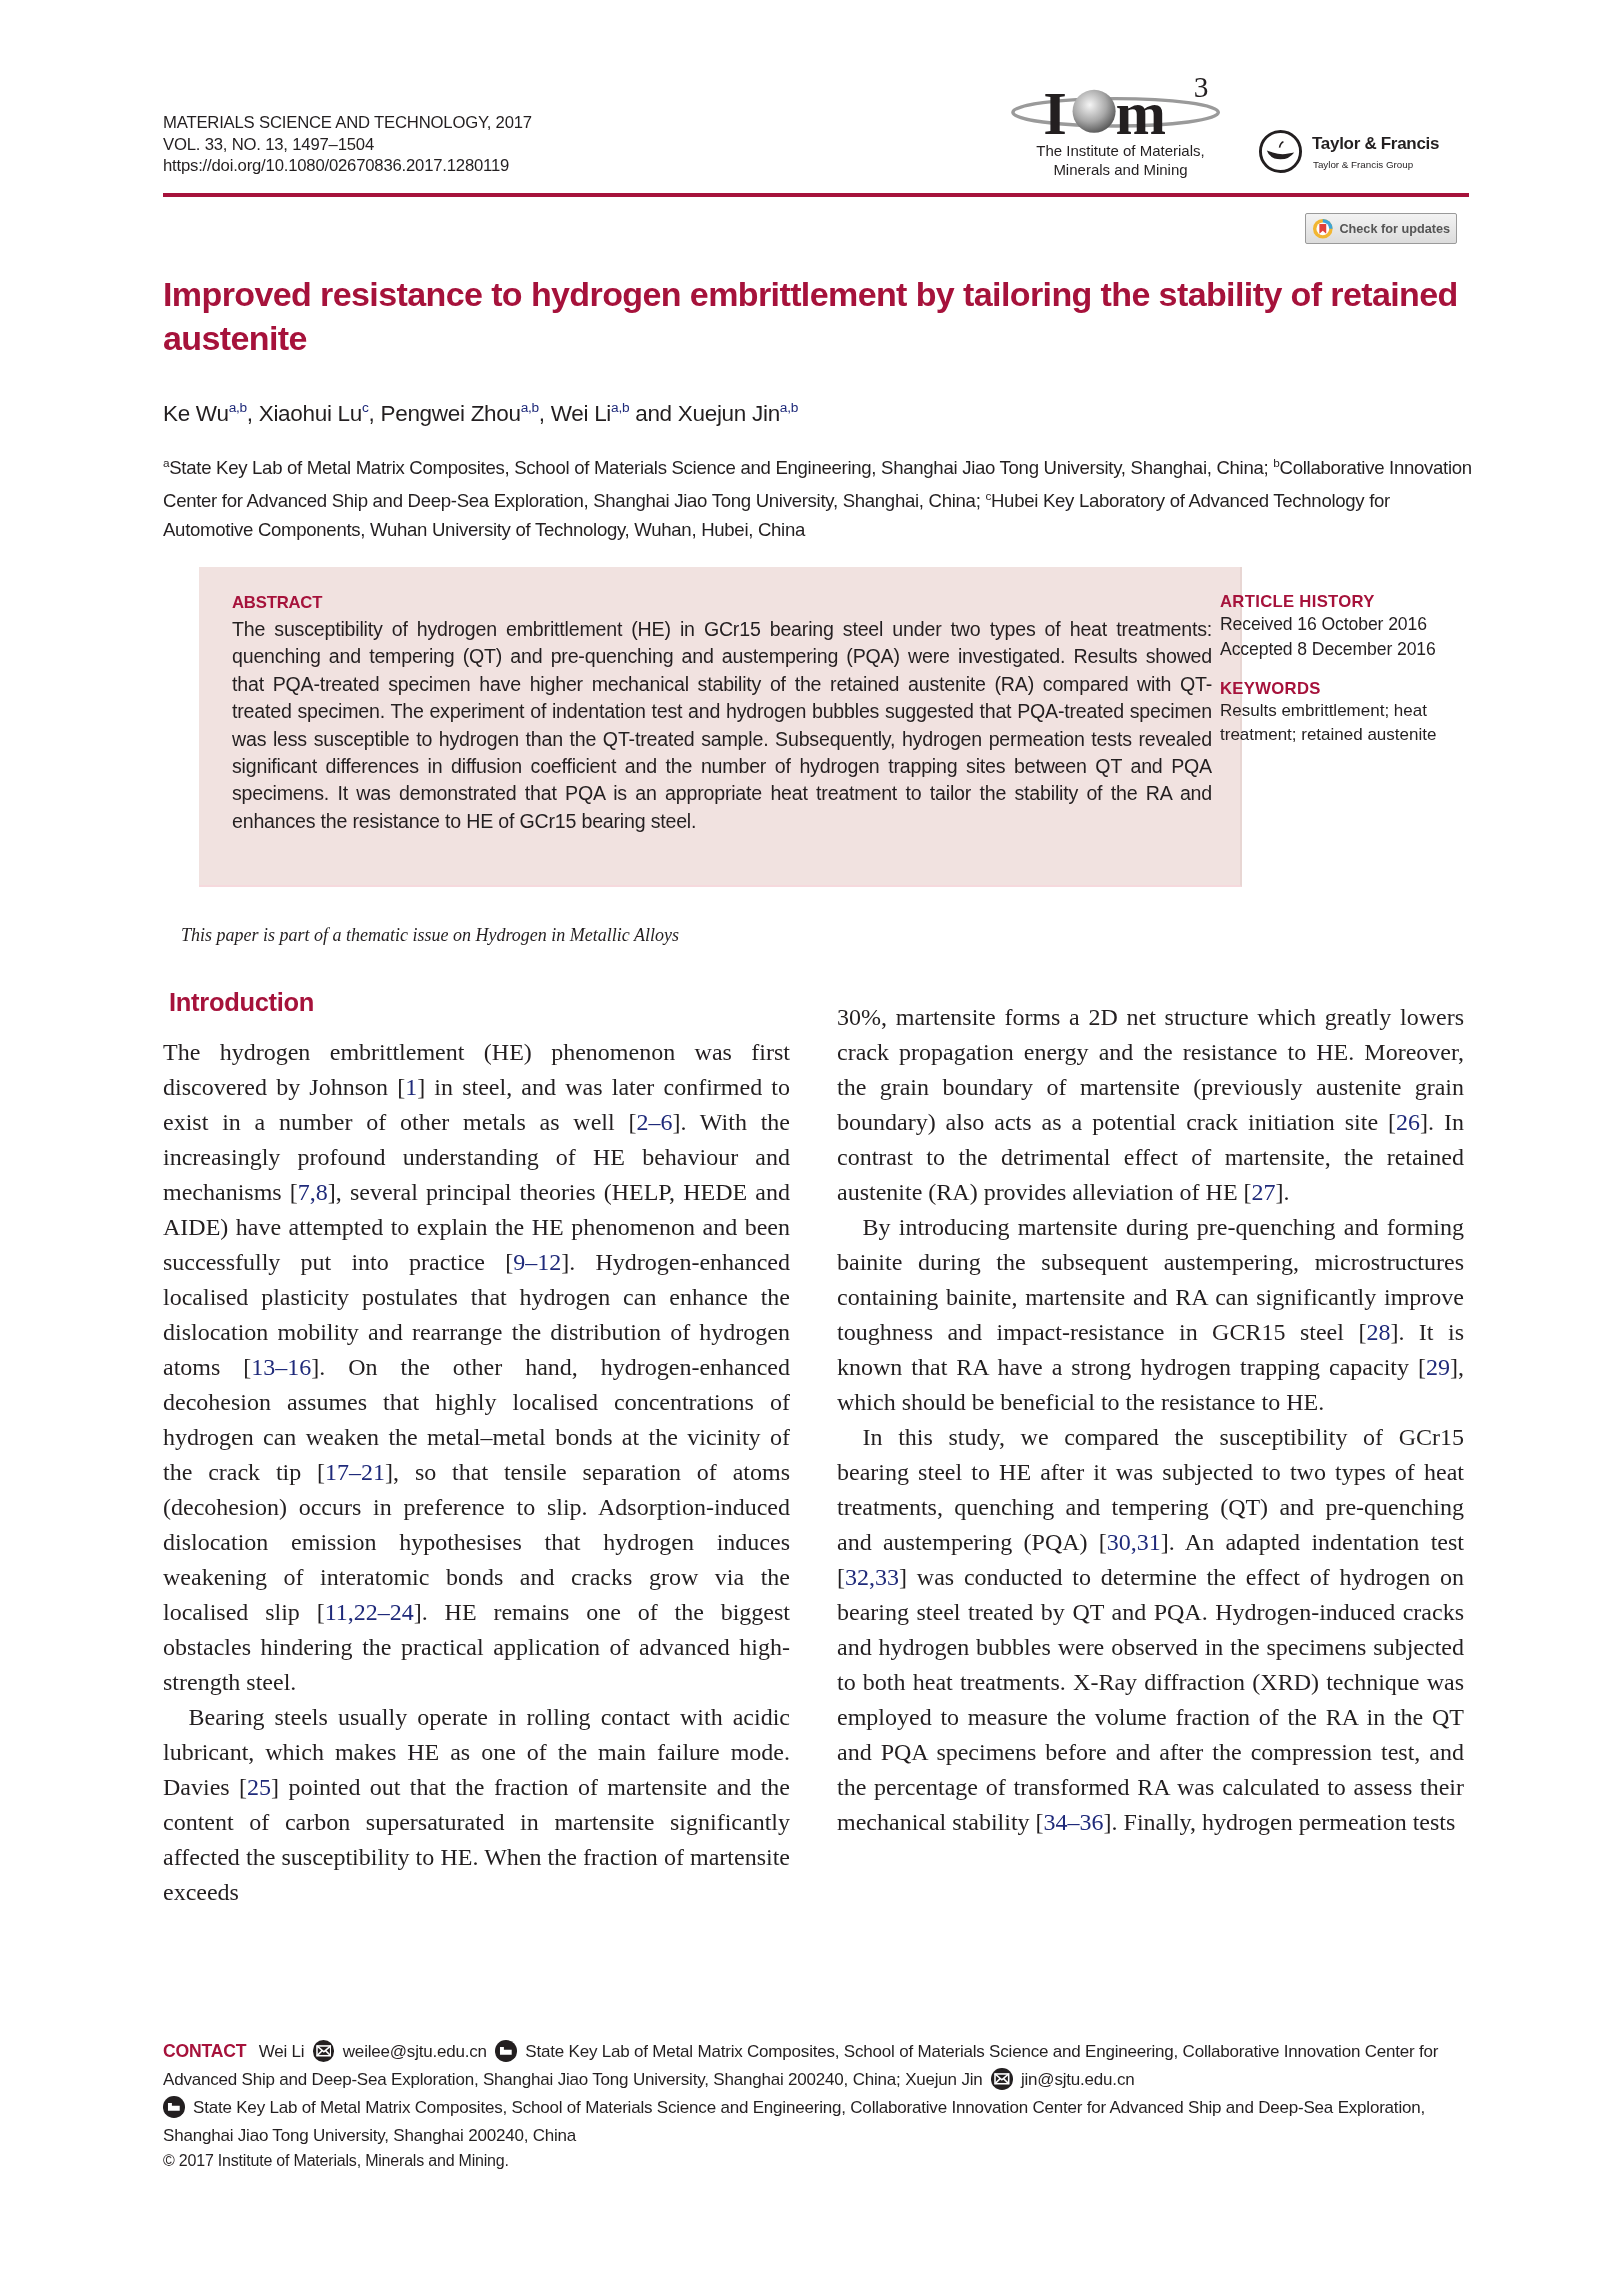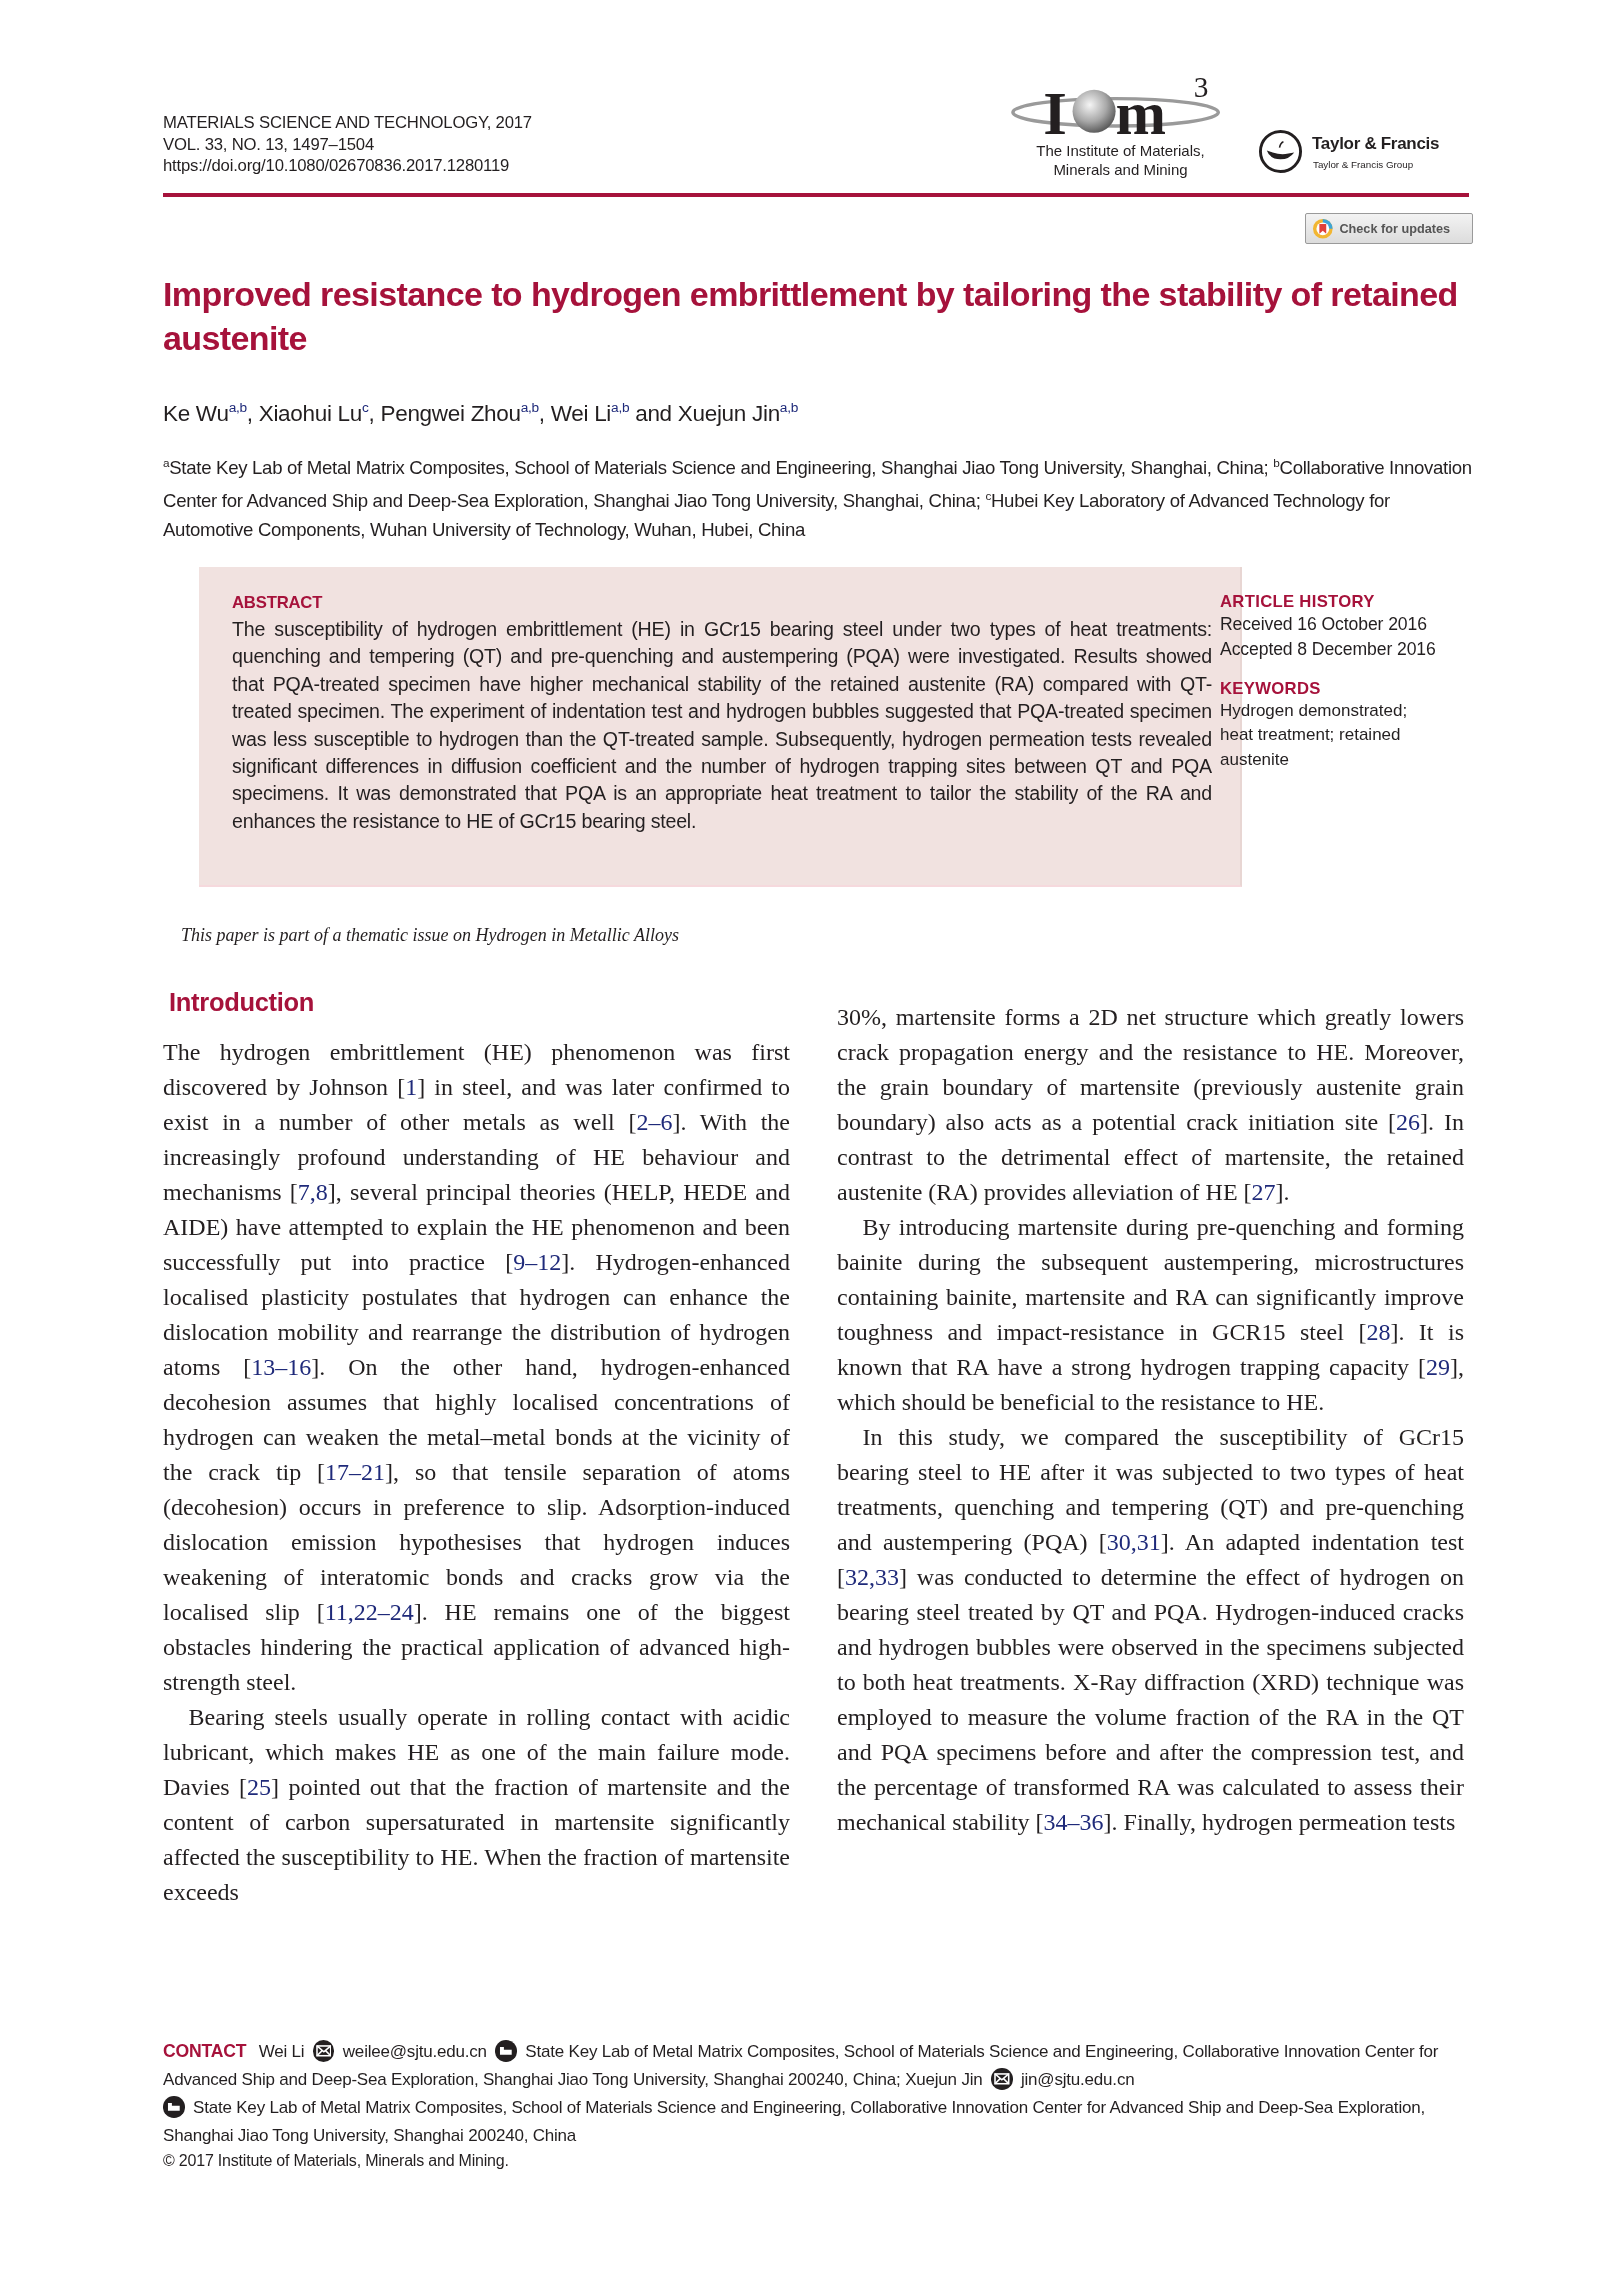--- a/index.html
+++ b/index.html
@@ -15,21 +15,21 @@
   .rule-top { position: absolute; left: 163px; top: 193px; width: 1306px; height: 3.9px; background: #a6123b; }
 
   .iom-logo { position: absolute; left: 1008px; top: 69px; width: 225px; height: 120px; }
   .iom-mark { position: absolute; left: 0; top: 0; width: 225px; height: 69px; }
   .iom-caption { position: absolute; left: 0; top: 73px; width: 225px; text-align: center; font-size: 15px; line-height: 18.6px; }
   .tf-logo { position: absolute; left: 1258px; top: 127px; width: 225px; height: 55px; }
   .tf-circle { position: absolute; left: 0; top: 2px; width: 45px; height: 45px; }
   .tf-name { position: absolute; left: 54px; top: 6.9px; font-size: 17px; font-weight: bold; white-space: nowrap; letter-spacing: -0.3px; }
   .tf-group { position: absolute; left: 55px; top: 32px; font-size: 9.8px; font-weight: normal; white-space: nowrap; }
 
-  .check-updates { position: absolute; left: 1305px; top: 213px; width: 168px; height: 31px; border: 1px solid #9a9a9a; background: linear-gradient(#f3f3f3, #dcdcdc); border-radius: 2px; box-sizing: border-box; display: flex; align-items: center; cursor: pointer; }
+  .check-updates { position: absolute; left: 1305px; top: 213px; width: 152px; height: 31px; border: 1px solid #9a9a9a; background: linear-gradient(#f3f3f3, #dcdcdc); border-radius: 2px; box-sizing: border-box; display: flex; align-items: center; cursor: pointer; }
   .check-updates .cu-icon { width: 21.6px; height: 21.6px; margin-left: 5.9px; }
   .check-updates .cu-label { font-size: 12.7px; font-weight: bold; color: #555; margin-left: 5.9px; white-space: nowrap; }
 
   
   .title { position: absolute; left: 163px; top: 272px; width: 1304px; font-size: 34px; line-height: 44px; font-weight: bold; letter-spacing: -0.6px; color: #a6123b; }
   .authors { position: absolute; left: 163px; top: 400px; font-size: 22.5px; white-space: nowrap; letter-spacing: -0.3px; }
   .authors sup { color: #1f2a7a; font-size: 13.7px; }
   .affil { position: absolute; left: 163px; top: 449px; width: 1313px; font-size: 18.6px; line-height: 29px; letter-spacing: -0.3px; }
   .affil sup { font-size: 11.8px; }
 
@@ -125,21 +125,21 @@
   <div class="abstract-head accent">ABSTRACT</div>
   <div class="abstract-text">The susceptibility of hydrogen embrittlement (HE) in GCr15 bearing steel under two types of heat treatments: quenching and tempering (QT) and pre-quenching and austempering (PQA) were investigated. Results showed that PQA-treated specimen have higher mechanical stability of the retained austenite (RA) compared with QT-treated specimen. The experiment of indenta­tion test and hydrogen bubbles suggested that PQA-treated specimen was less susceptible to hydrogen than the QT-treated sample. Subsequently, hydrogen permeation tests revealed sig­nificant differences in diffusion coefficient and the number of hydrogen trapping sites between QT and PQA specimens. It was demonstrated that PQA is an appropriate heat treatment to tailor the stability of the RA and enhances the resistance to HE of GCr15 bearing steel.</div>
 </div>
 
 <div class="side sans">
   <div class="side-head accent">ARTICLE HISTORY</div>
   <div class="side-line">Received 16 October 2016</div>
   <div class="side-line">Accepted 8 December 2016</div>
   <div class="side-gap"></div>
   <div class="side-head accent">KEYWORDS</div>
-  <div class="kw" style="width:221px">Hydrogen demonstrated; heat treatment; retained austenite</div>
+  <div class="kw" style="width:221px">Results embrittlement; heat treatment; retained austenite</div>
 </div>
 
 <div class="thematic serif">This paper is part of a thematic issue on Hydrogen in Metallic Alloys</div>
 
 <h2 class="section-head sans accent" style="margin:6px">Introduction</h2>
 
 <div class="col col-left serif" id="col-left">
     <p>The hydrogen embrittlement (HE) phenomenon was first discovered by Johnson [<span class="ref">1</span>] in steel, and was later confirmed to exist in a number of other metals as well [<span class="ref">2–6</span>]. With the increasingly profound under­standing of HE behaviour and mechanisms [<span class="ref">7,8</span>], several principal theories (HELP, HEDE and AIDE) have attempted to explain the HE phenomenon and been successfully put into practice [<span class="ref">9–12</span>]. Hydrogen-enhanced localised plasticity postulates that hydrogen can enhance the dislocation mobility and rearrange the distribution of hydrogen atoms [<span class="ref">13–16</span>]. On the other hand, hydrogen-enhanced decohesion assumes that highly localised concentrations of hydrogen can weaken the metal–metal bonds at the vicinity of the crack tip [<span class="ref">17–21</span>], so that tensile separation of atoms (decohesion) occurs in preference to slip. Adsorption-induced dislocation emission hypothesises that hydro­gen induces weakening of interatomic bonds and cracks grow via the localised slip [<span class="ref">11,22–24</span>]. HE remains one of the biggest obstacles hindering the practical applica­tion of advanced high-strength steel.</p>
     <p class="indent">Bearing steels usually operate in rolling contact with acidic lubricant, which makes HE as one of the main failure mode. Davies [<span class="ref">25</span>] pointed out that the fraction of martensite and the content of carbon supersatu­rated in martensite significantly affected the suscepti­bility to HE. When the fraction of martensite exceeds</p>
   </div>

